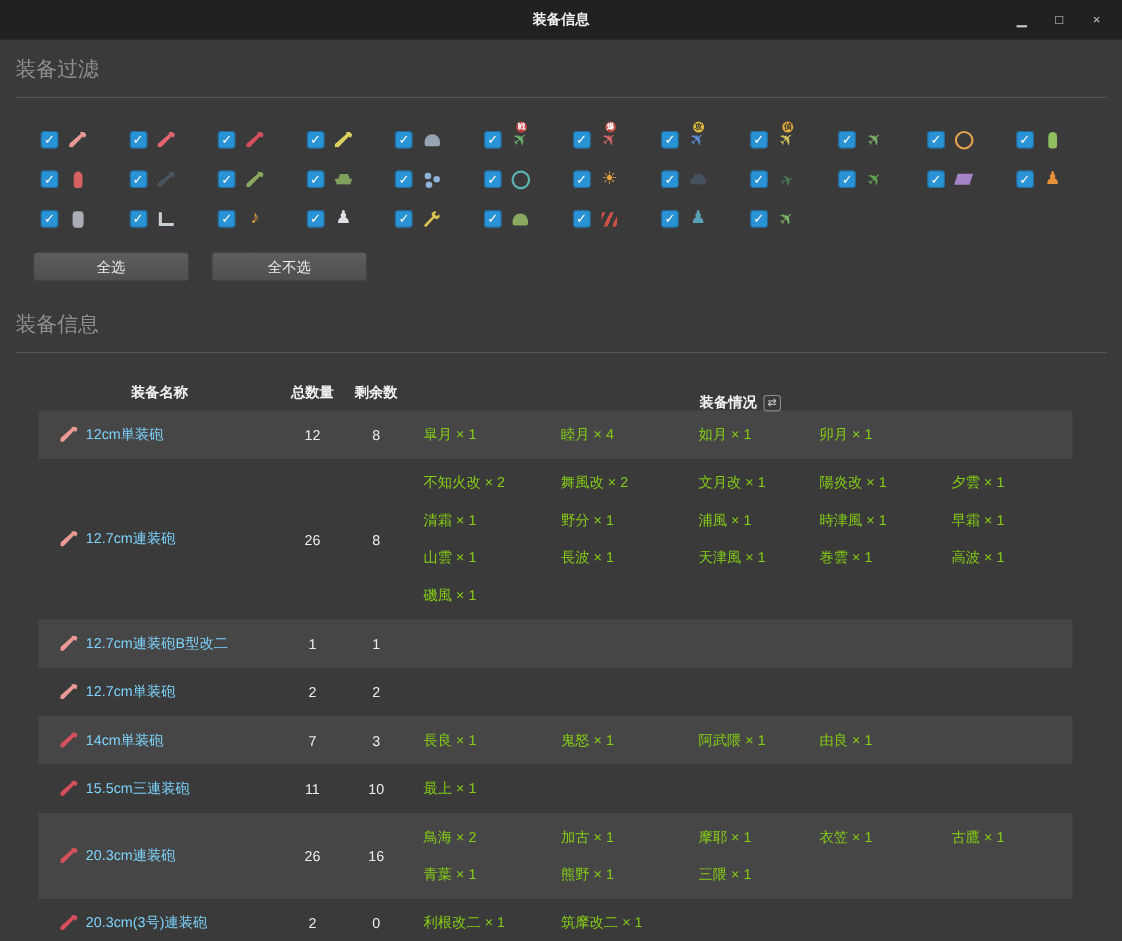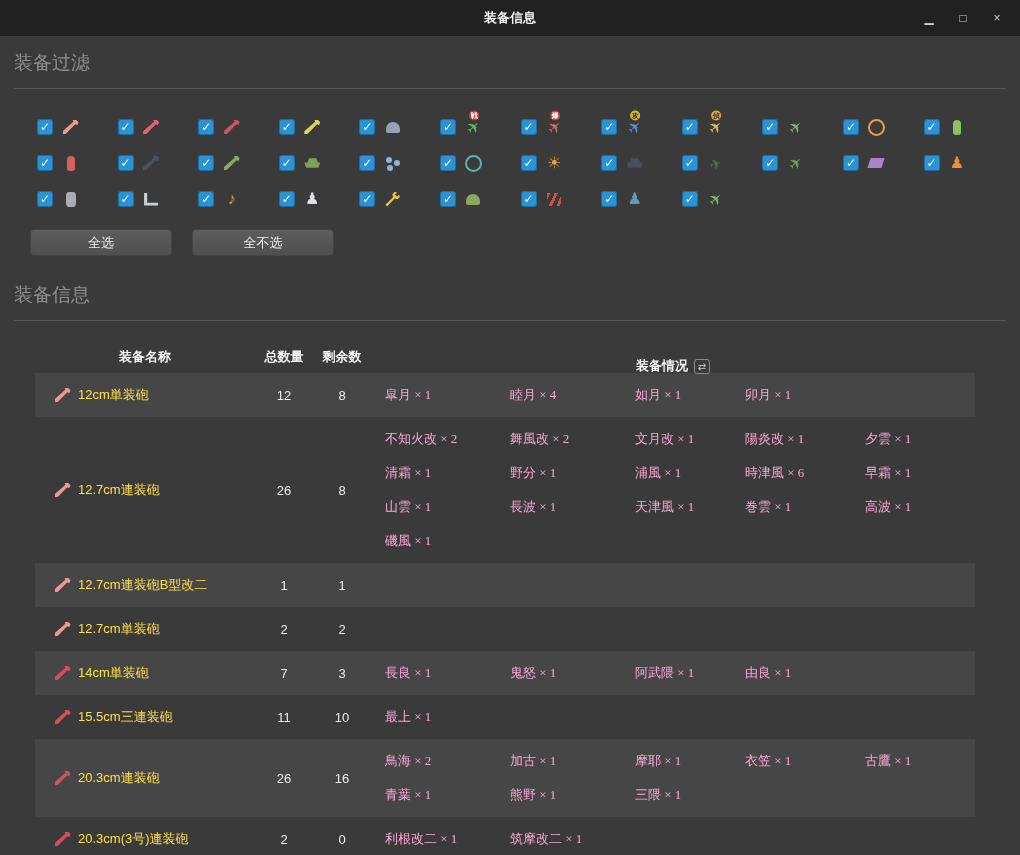--- a/index.html
+++ b/index.html
@@ -71,26 +71,26 @@
   .thead { height:34px; margin-top:18px; font-weight:bold; font-size:13px; color:#f2f2f2; }
   .th-name { text-align:center; }
   .th-num { text-align:center; }
   .th-status { display:flex; align-items:center; justify-content:center; gap:6px;margin-top:18px; }
   .status-refresh { width:16px; height:15px; border:1px solid #8a8a8a; border-radius:3px;
     font-size:10px; color:#cfcfcf; display:flex; align-items:center; justify-content:center; font-weight:normal; }
 
   .trow { min-height:44px; font-size:13px; }
   .row-light { background:#464646; }
   .row-dark { background:transparent; }
-  .cell-name { display:flex; align-items:center; gap:7px; padding-left:19px; color:#fde047; }
+  .cell-name { display:flex; gap:7px; padding-left:19px; color:#7dd3fc; }
   .cell-name .ficon { width:17px; }
   .cell-num { text-align:center; color:#ececec; }
   .ships { display:grid; grid-template-columns:125px 125px 110px 120px 1fr;
     padding:5px 0 5px 14px; align-items:center; }
-  .ship { min-height:34px; display:flex; align-items:center; color:#f9a8d4;font-family:Liberation Serif, serif; }
+  .ship { min-height:34px; display:flex; align-items:center; color:#84cc16; }
 </style>
 </head>
 <body>
 
 <div class="window">
 
   <div class="titlebar">
     <div class="title">装备信息</div>
     <div class="winbtn">▁</div>
     <div class="winbtn">□</div>
@@ -285,21 +285,21 @@
             <div class="cell-num">8</div>
             <div class="ships">
               <div class="ship">不知火改 × 2</div>
               <div class="ship">舞風改 × 2</div>
               <div class="ship">文月改 × 1</div>
               <div class="ship">陽炎改 × 1</div>
               <div class="ship">夕雲 × 1</div>
               <div class="ship">清霜 × 1</div>
               <div class="ship">野分 × 1</div>
               <div class="ship">浦風 × 1</div>
-              <div class="ship">時津風 × 6</div>
+              <div class="ship">時津風 × 1</div>
               <div class="ship">早霜 × 1</div>
               <div class="ship">山雲 × 1</div>
               <div class="ship">長波 × 1</div>
               <div class="ship">天津風 × 1</div>
               <div class="ship">巻雲 × 1</div>
               <div class="ship">高波 × 1</div>
               <div class="ship">磯風 × 1</div>
             </div>
           </div>
           <div class="trow row-light">

